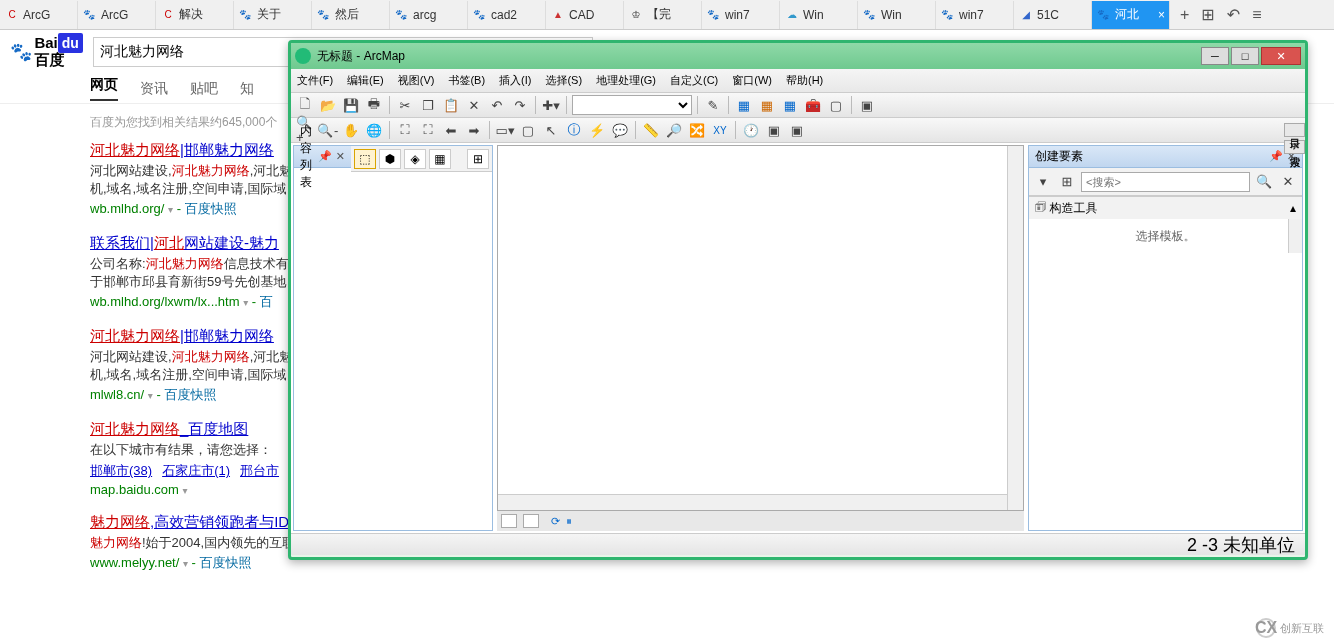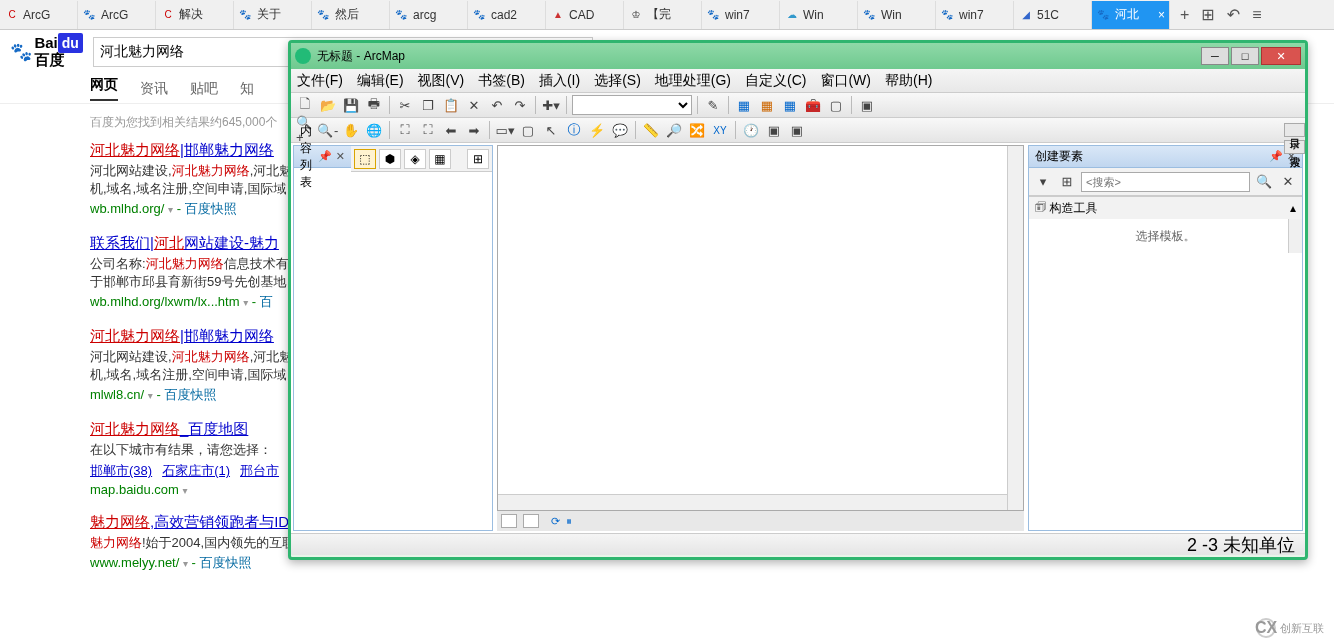--- a/index.html
+++ b/index.html
@@ -40,21 +40,21 @@
 .sub-links a { color:#0000cc; margin-right:10px; text-decoration:underline; }
 
 
 .arcmap { position:absolute; left:288px; top:40px; width:1020px; height:520px; border:3px solid #2fb56f; border-radius:4px; background:#e8f5e9; box-shadow:0 3px 10px rgba(0,0,0,0.3); }
 .am-titlebar { height:26px; background:linear-gradient(#8fd9a8,#6fc98f); display:flex; align-items:center; padding:0 4px; font-size:12px; }
 .am-titlebar .amicon { width:16px; height:16px; background:#2b7; border-radius:50%; margin-right:6px; }
 .am-titlebar .winbtns { margin-left:auto; display:flex; gap:2px; }
 .am-titlebar .wbtn { width:28px; height:18px; border:1px solid #888; background:#ddd; display:flex; align-items:center; justify-content:center; font-size:11px; cursor:pointer; }
 .am-titlebar .wbtn.close { background:#d9534f; color:#fff; border-color:#a33; width:40px; }
 
-.am-menu { height:24px; background:linear-gradient(#f5f5f5,#e8e8e8); display:flex; align-items:center; padding:0 6px; gap:14px; font-size:14px; border-bottom:1px solid #ccc; }
+.am-menu { height:24px; background:linear-gradient(#f5f5f5,#e8e8e8); display:flex; align-items:center; padding:0 6px; gap:14px; font-size:11px; border-bottom:1px solid #ccc; }
 .am-menu span { cursor:pointer; }
 
 .am-toolbar { background:linear-gradient(#f8f8f8,#e5e5e5); border-bottom:1px solid #ccc; padding:2px 4px; display:flex; align-items:center; gap:3px; flex-wrap:wrap; }
 .tbtn { width:20px; height:20px; display:flex; align-items:center; justify-content:center; font-size:13px; color:#444; cursor:pointer; border:1px solid transparent; }
 .tsep { width:1px; height:18px; background:#bbb; margin:0 2px; }
 .tcombo { border:1px solid #aaa; background:#fff; height:20px; font-size:11px; padding:0 3px; }
 
 .am-body { display:flex; height:calc(100% - 124px); background:#fff; }
 .am-toc { width:200px; border:1px solid #9bbde0; margin:2px; display:flex; }
 .panel-hdr { height:22px; background:linear-gradient(#d9e7f7,#c0d6ef); display:flex; align-items:center; padding:0 6px; font-size:12px; border-bottom:1px solid #9bbde0; }

